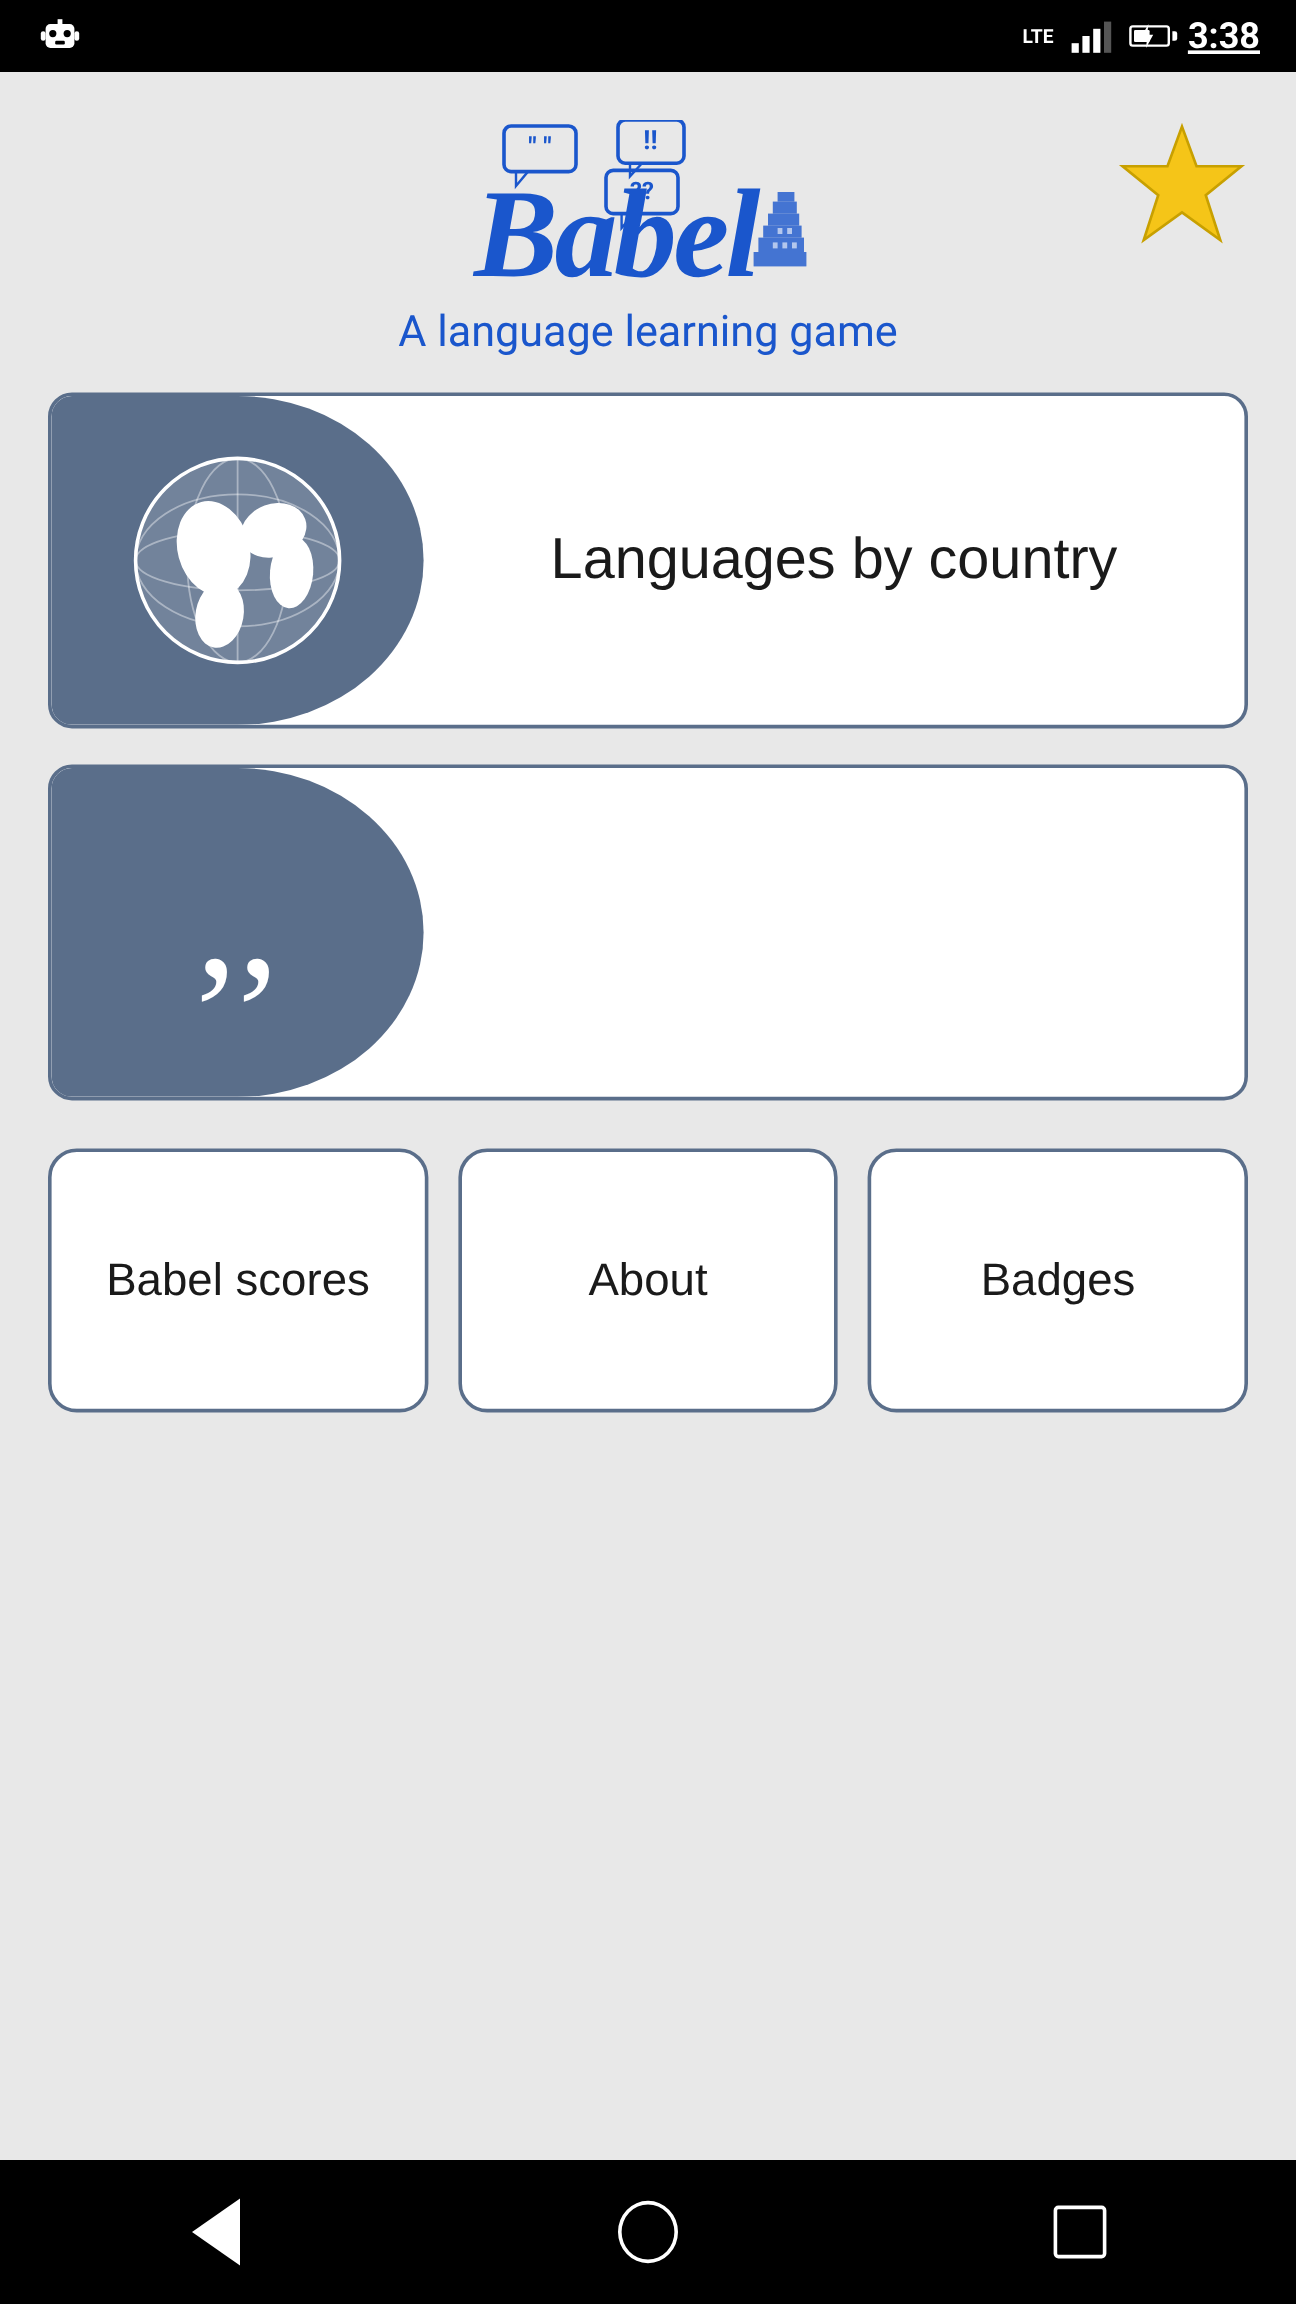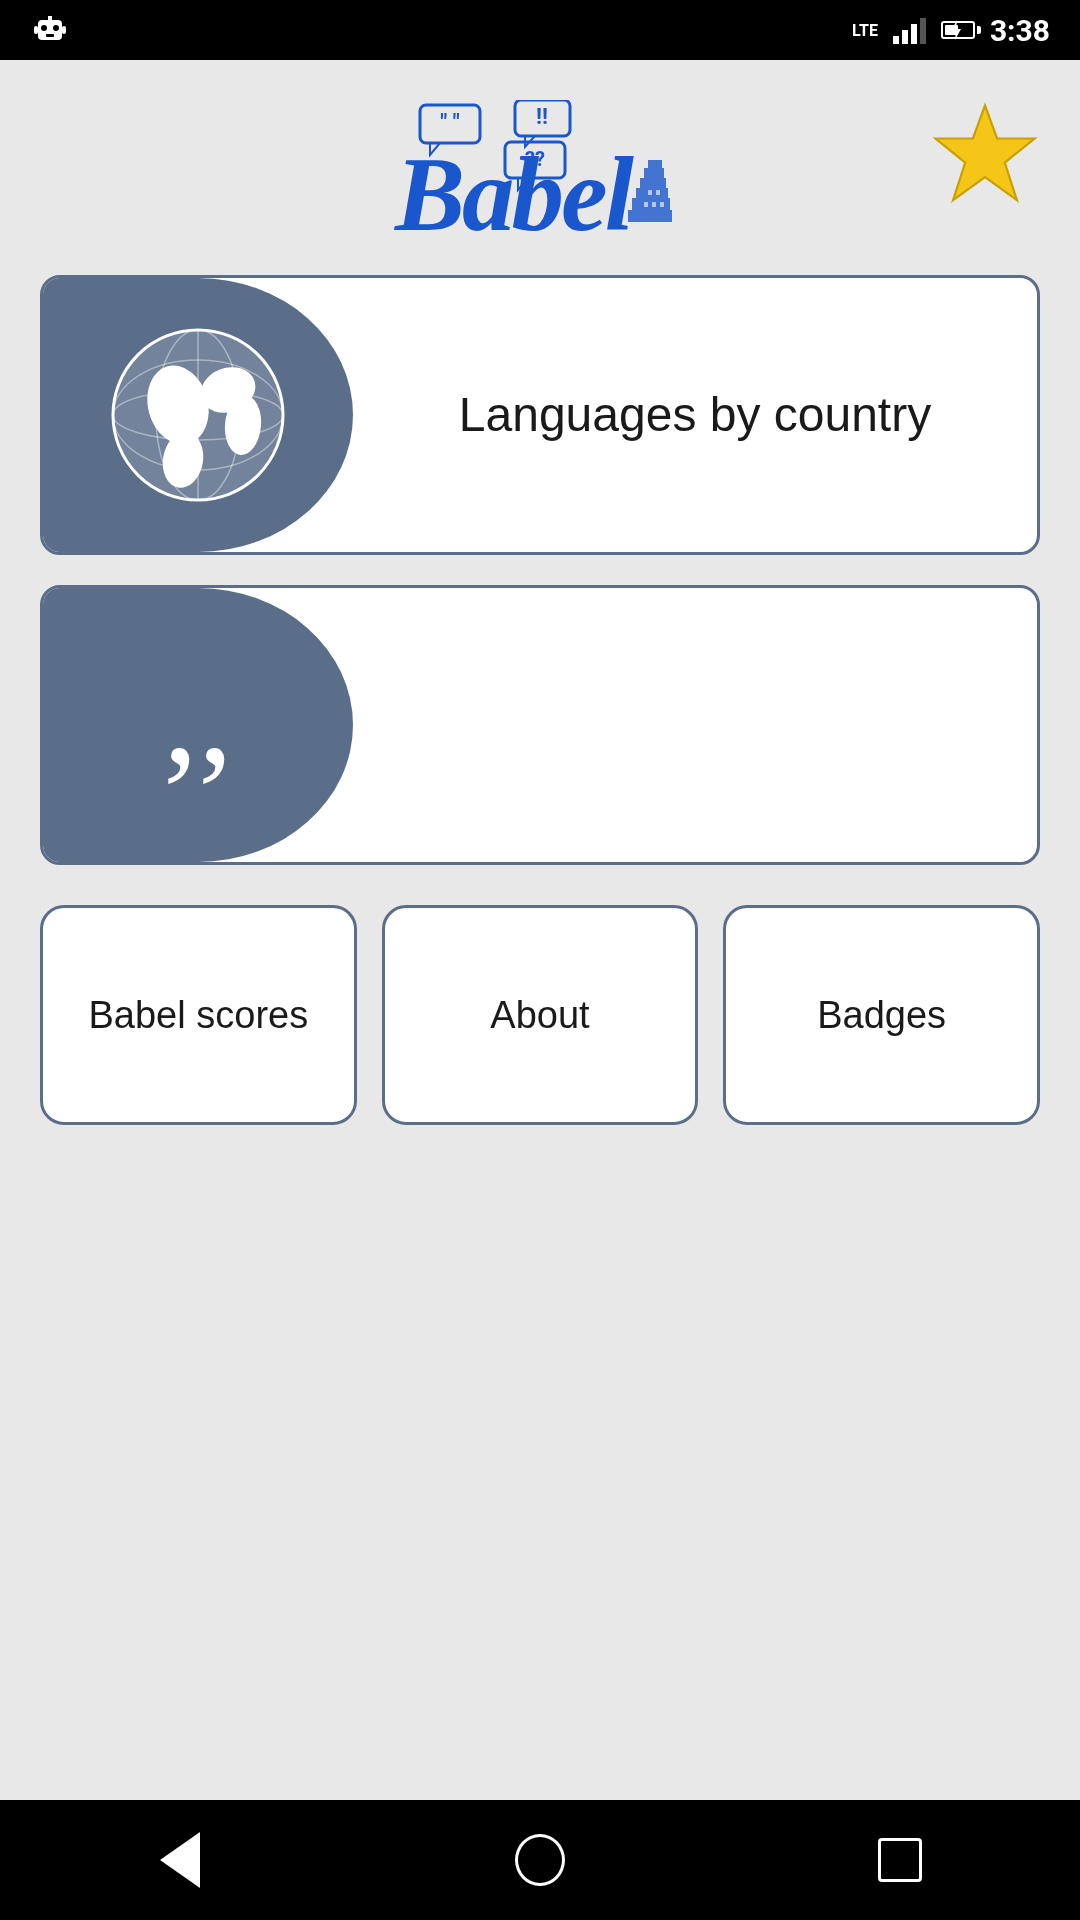--- a/index.html
+++ b/index.html
@@ -61,20 +61,21 @@
 
     .signal-bar {
       background: white;
       width: 6px;
     }
 
     .time-text {
       font-size: 30px;
       color: white;
       font-weight: bold;
+      text-decoration: underline;
     }
 
     
     .main-content {
       flex: 1;
       display: flex;
       flex-direction: column;
       align-items: center;
       padding: 40px 40px 0 40px;
       background-color: #e8e8e8;
@@ -322,20 +323,21 @@
           <rect x="10" y="50" width="44" height="12" fill="#1a56cc" opacity="0.8"></rect>
 
           <rect x="30" y="30" width="4" height="5" fill="white" opacity="0.6"></rect>
           <rect x="38" y="30" width="4" height="5" fill="white" opacity="0.6"></rect>
           <rect x="26" y="42" width="4" height="5" fill="white" opacity="0.6"></rect>
           <rect x="34" y="42" width="4" height="5" fill="white" opacity="0.6"></rect>
           <rect x="42" y="42" width="4" height="5" fill="white" opacity="0.6"></rect>
         </g>
       </svg>
 
+      <span class="subtitle">A language learning game</span>
     </div>
 
     <button class="star-button">
       <svg class="star-icon" viewBox="0 0 100 100">
         <polygon points="50,5 61,35 95,35 68,57 79,91 50,70 21,91 32,57 5,35 39,35" fill="#f5c518" stroke="#c8a000" stroke-width="2"></polygon>
       </svg>
     </button>
   </div>
 
   <div class="game-buttons">

